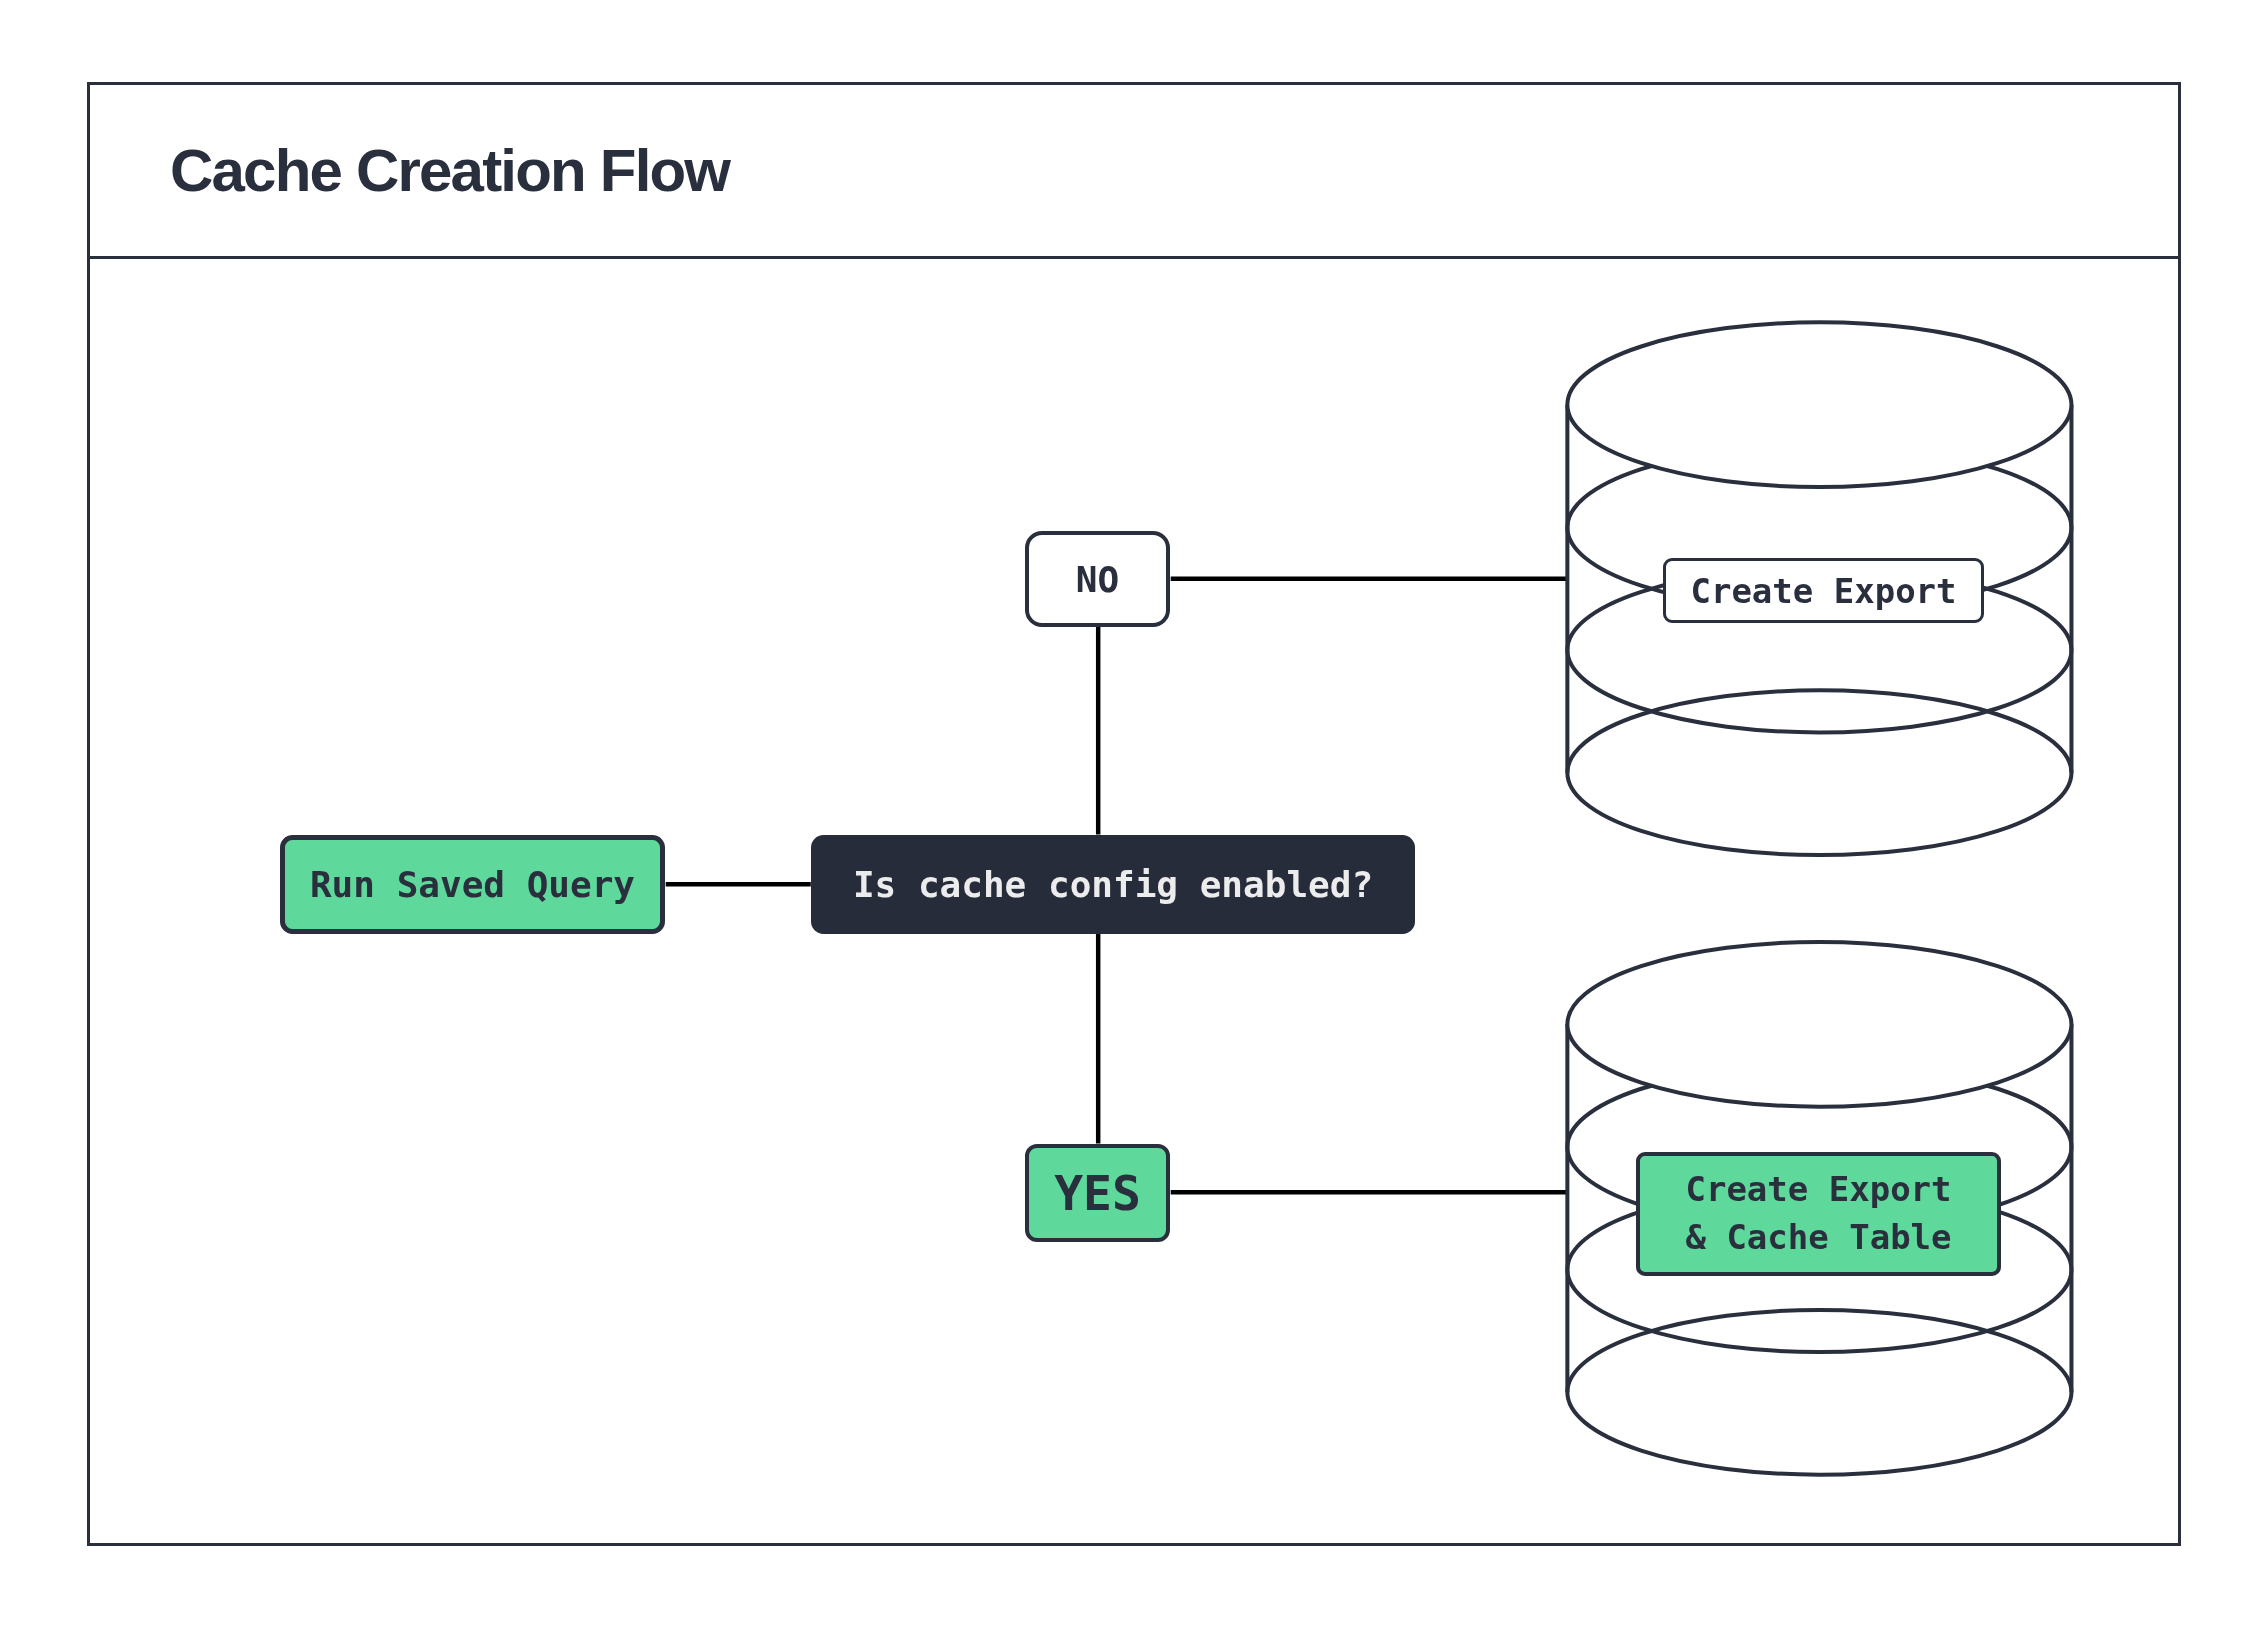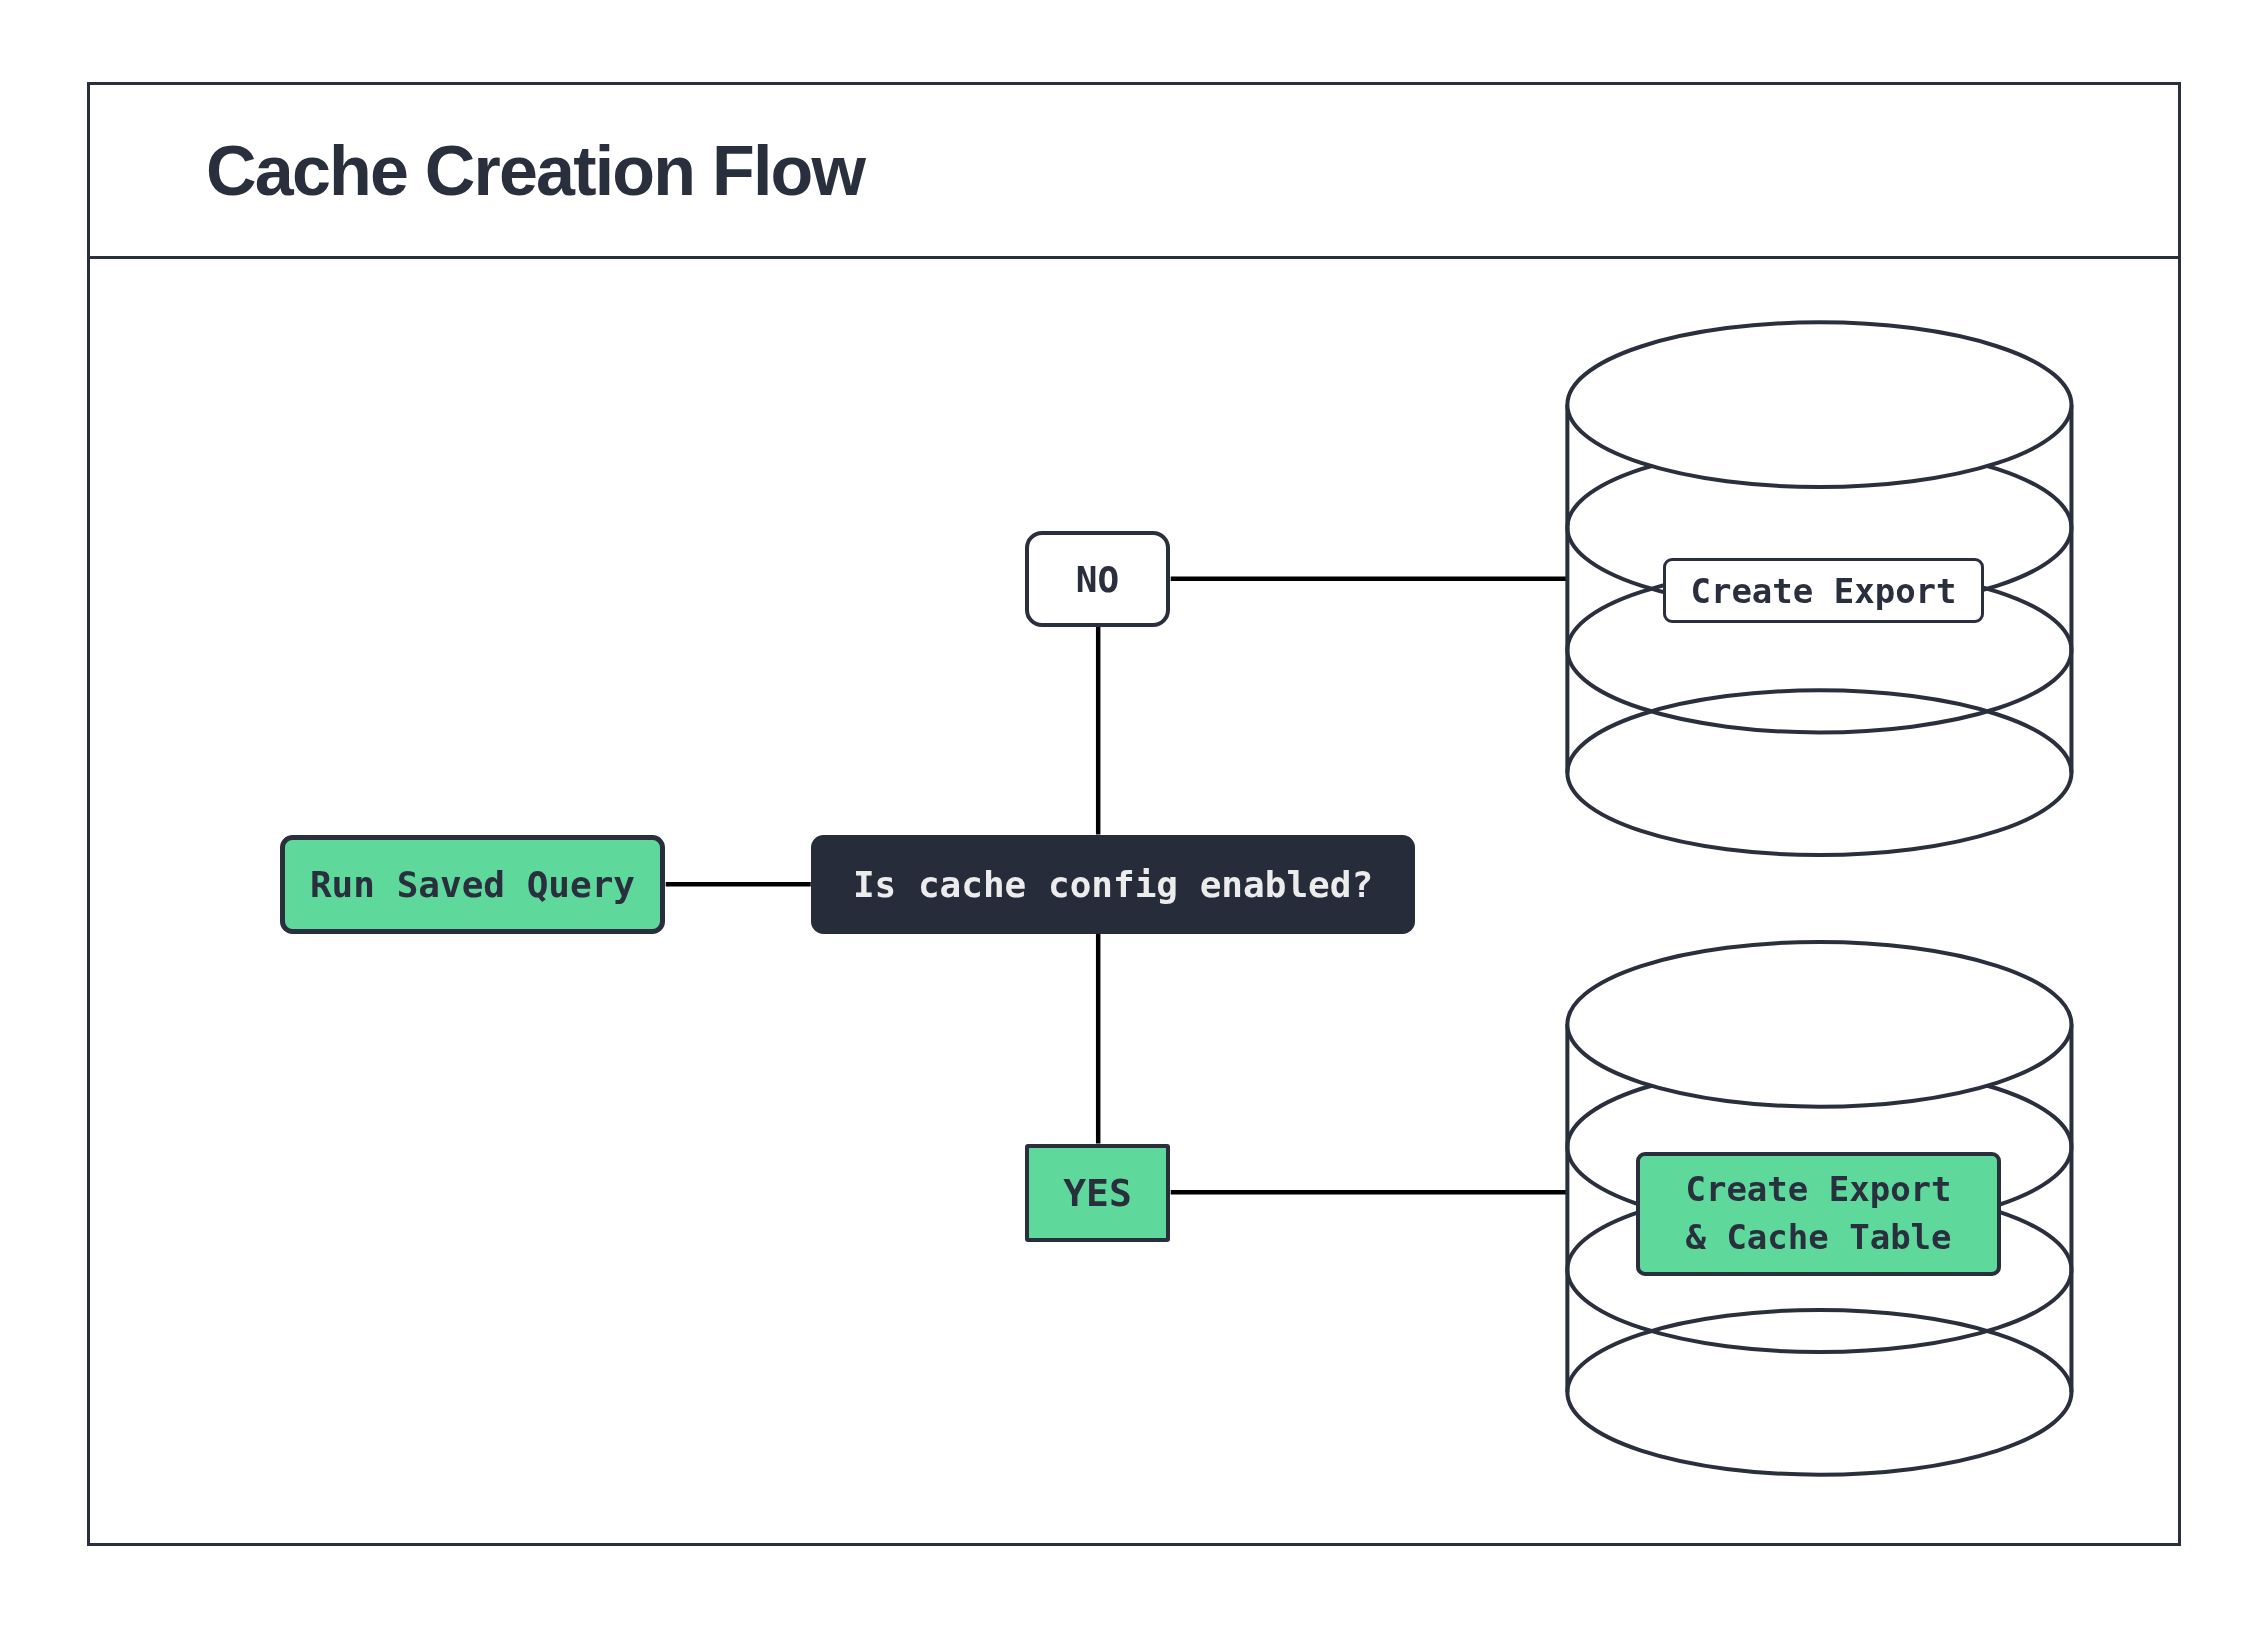--- a/index.html
+++ b/index.html
@@ -31,24 +31,24 @@
     top: 0;
     width: 100%;
     height: 174px;
     border-bottom: 3.6px solid #2a2f3e;
     box-sizing: border-box;
     display: flex;
     align-items: center;
   }
   .frame-title {
     margin: 0;
-    padding-left: 116px;
+    padding-left: 80px;
     font-family: "Liberation Sans", sans-serif;
     font-weight: 700;
-    font-size: 70px;
+    font-size: 60px;
     letter-spacing: -1.8px;
     color: #2a2f3e;
   }
   svg.diagram-layer {
     position: absolute;
     left: 0;
     top: 0;
     width: 2268px;
     height: 1626px;
   }
@@ -82,22 +82,22 @@
     left: 1025px; top: 531px; width: 145px; height: 96px;
     background: #ffffff;
     border: 4.5px solid #2a2f3e;
     border-radius: 17px;
     font-size: 36px;
   }
   .node-yes {
     left: 1025px; top: 1144px; width: 145px; height: 98px;
     background: #5fd89c;
     border: 4.5px solid #2a2f3e;
-    border-radius: 3px;
-    font-size: 38px;
+    border-radius: 12px;
+    font-size: 48px;
   }
   .db-label-plain {
     left: 1663px; top: 558px; width: 321px; height: 65px;
     background: #ffffff;
     border: 3.6px solid #2a2f3e;
     border-radius: 9px;
     font-size: 34px;
   }
   .db-label-green {
     left: 1636px; top: 1152px; width: 365px; height: 124px;

